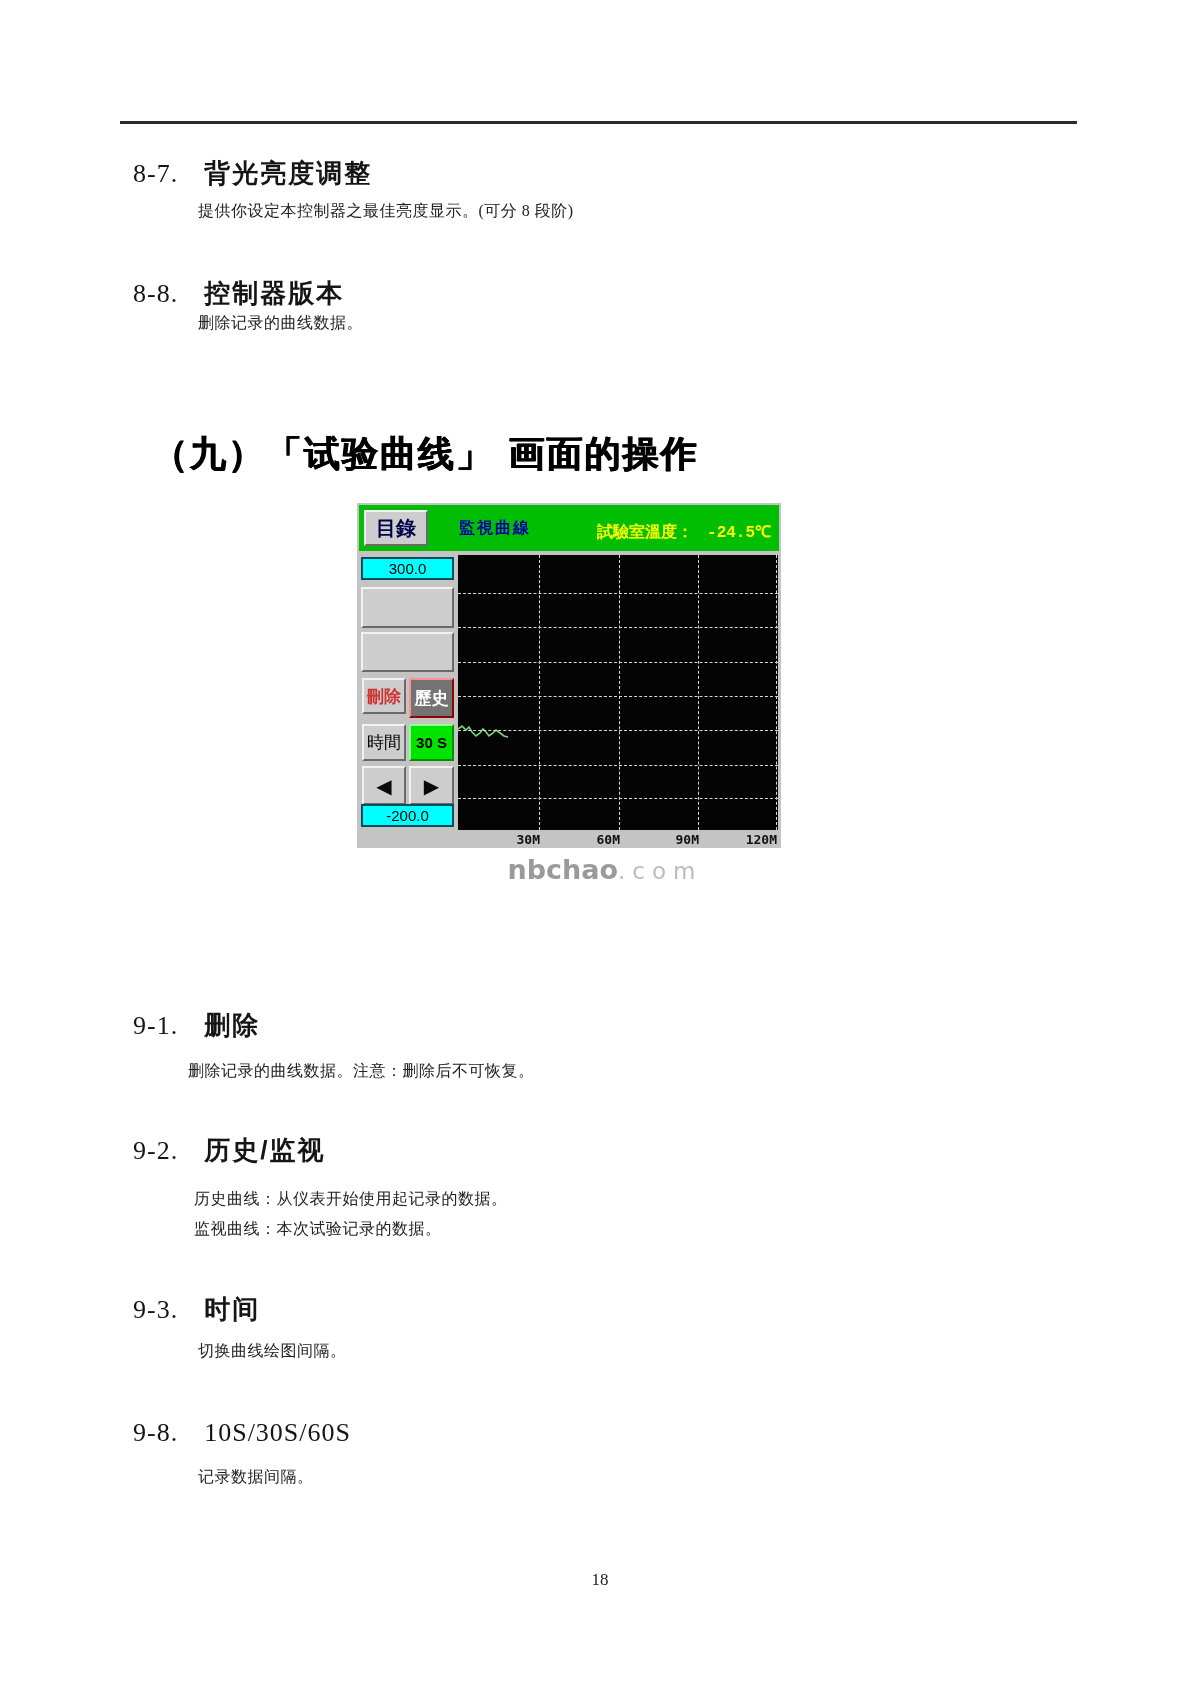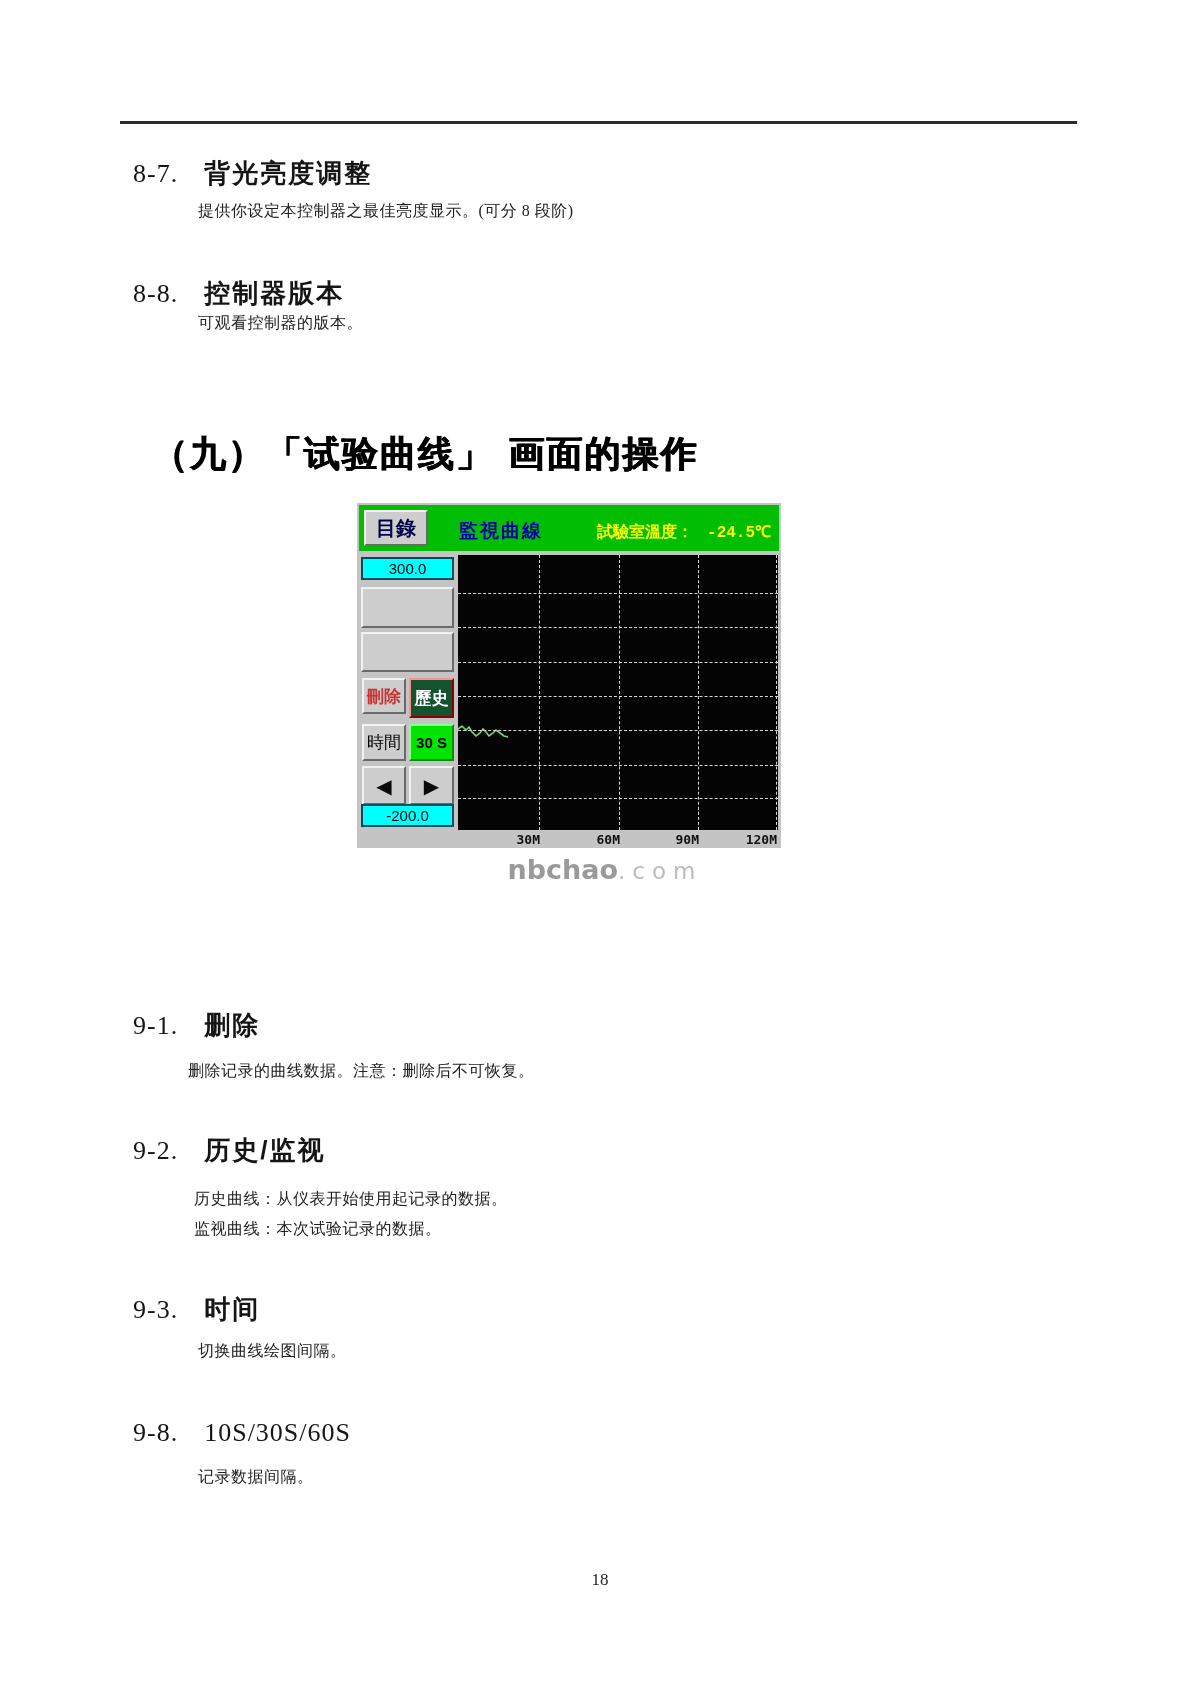--- a/index.html
+++ b/index.html
@@ -26,30 +26,30 @@
 
   
   .device{left:357px;top:503px;width:424px;height:345px;background:#C4C4C4;font-family:"Liberation Sans",sans-serif;}
   .scr-header{left:2px;top:2px;width:420px;height:46px;background:#02BE02;}
   .menu-btn{
     left:5px;top:5px;width:64px;height:36px;
     font-size:20px;font-weight:bold;color:#00004A;
     background:#CDCDCD;border:2px solid;border-color:#F2F2F2 #6A6A6A #6A6A6A #F2F2F2;
     box-sizing:border-box;display:flex;align-items:center;justify-content:center;
   }
-  .scr-title{left:100px;top:13px;font-size:19px;font-weight:bold;color:#0000AA;letter-spacing:2px;}
+  .scr-title{left:100px;top:13px;font-size:16px;font-weight:bold;color:#0000AA;letter-spacing:2px;}
   .scr-temp{right:8px;top:15px;font-size:16px;font-weight:bold;color:#FFFF00;white-space:nowrap;}
   .scr-temp .tval{margin-left:14px;font-family:Liberation Mono, monospace;}
 
   .btn3d{
     background:#CDCDCD;border:2px solid;border-color:#F2F2F2 #6A6A6A #6A6A6A #F2F2F2;
     box-sizing:border-box;display:flex;align-items:center;justify-content:center;
     font-family:"Liberation Sans",sans-serif;
   }
-  .red3d{background:#14532d;border-color:#FF9090 #8F0000 #8F0000 #FF9090;color:#FFFFFF;}
+  .red3d{background:#737373;border-color:#FF9090 #8F0000 #8F0000 #FF9090;color:#FFFFFF;}
   .green3d{background:#00E400;border-color:#90FF90 #008F00 #008F00 #90FF90;color:#000;}
   .cyanbox{
     background:#00FFFF;border:2px solid #0B4C5C;box-sizing:border-box;
     display:flex;align-items:center;justify-content:center;
     font-size:15px;color:#000;font-family:"Liberation Sans",sans-serif;
   }
   .ymax{left:4px;top:54px;width:93px;height:23px;}
   .blank1{left:4px;top:84px;width:93px;height:41px;}
   .blank2{left:4px;top:129px;width:93px;height:40px;}
   .del-btn{left:5px;top:175px;width:44px;height:36px;font-size:17px;font-weight:bold;color:#CC3333;}
@@ -87,21 +87,21 @@
   <div class="abs toprule"></div>
 
   <div class="abs sec-head" style="top:156px">
     <span class="sec-num">8-7.</span><span class="sec-title">背光亮度调整</span>
   </div>
   <div class="abs sec-body" style="top:196px">提供你设定本控制器之最佳亮度显示。(可分 8 段阶)</div>
 
   <div class="abs sec-head" style="top:276px">
     <span class="sec-num">8-8.</span><span class="sec-title">控制器版本</span>
   </div>
-  <div class="abs sec-body" style="top:308px">可观看控制器的版本。</div>
+  <div class="abs sec-body" style="top:308px">删除记录的曲线数据。</div>
 
   <div class="abs chapter">（九）「试验曲线」 画面的操作</div>
 
   <div class="abs device">
     <div class="abs scr-header">
       <div class="abs menu-btn">目錄</div>
       <div class="abs scr-title">監視曲線</div>
       <div class="abs scr-temp"><span>試驗室溫度：</span><span class="tval">-24.5℃</span></div>
     </div>
 

